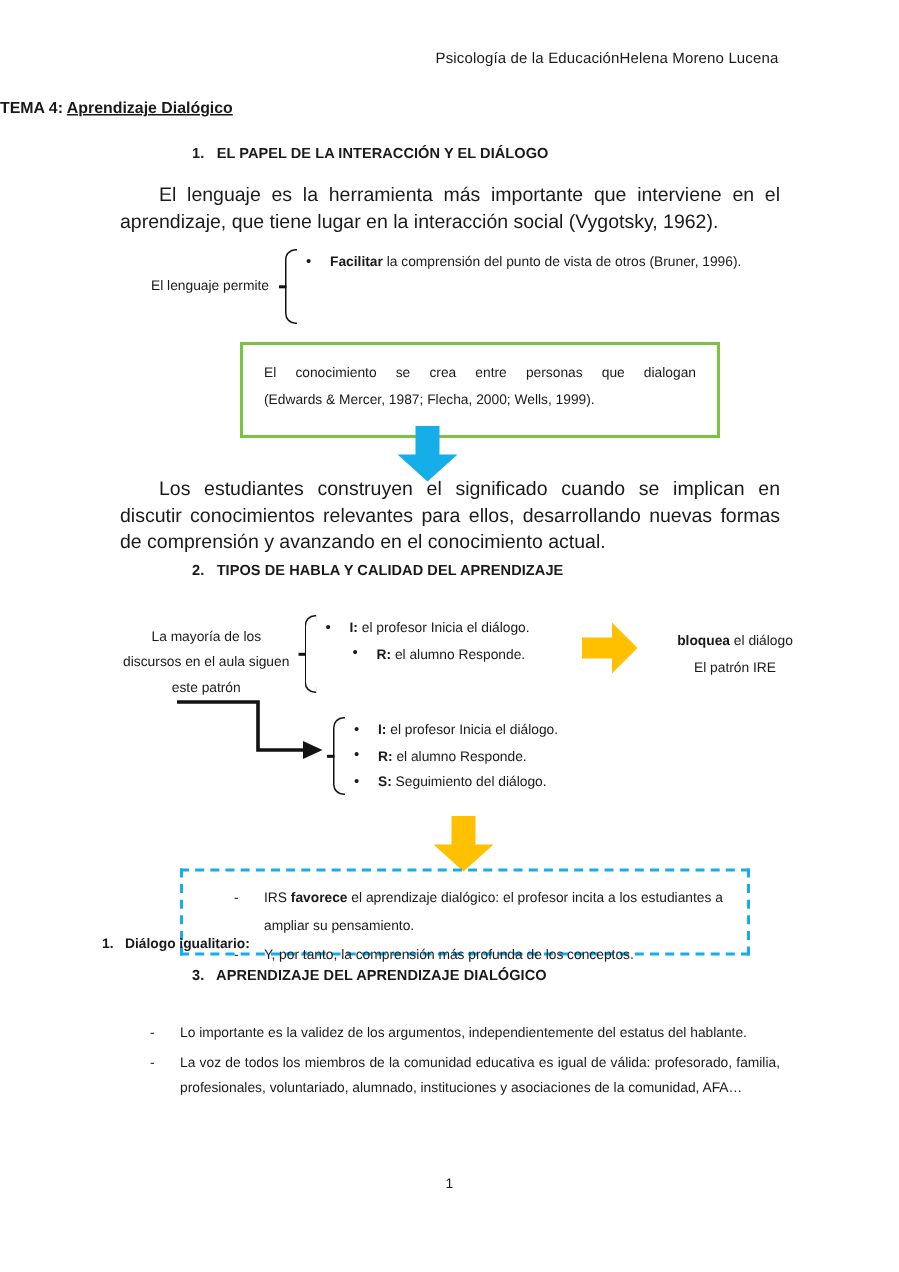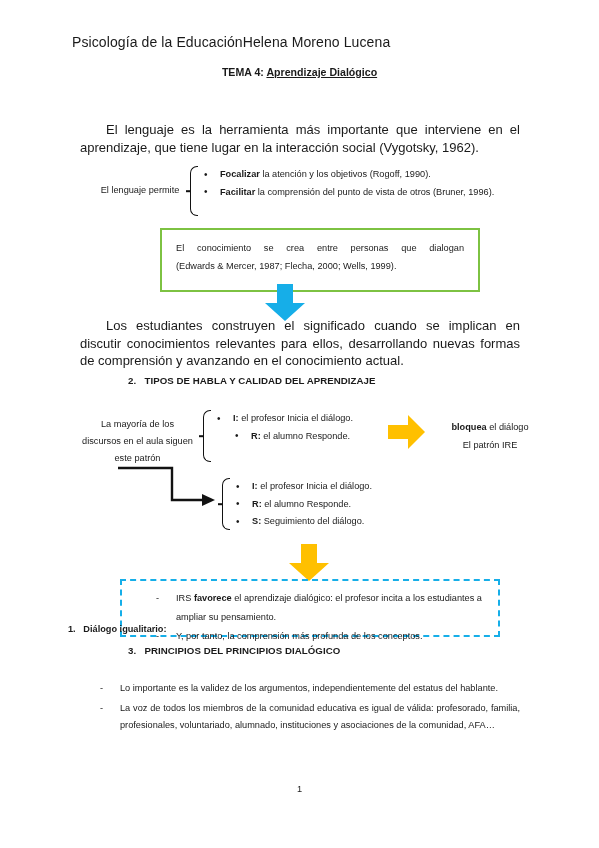--- a/index.html
+++ b/index.html
@@ -17,30 +17,30 @@
     height: 848px;
     background: #ffffff;
     overflow: hidden;
   }
   .hdr {
     position: absolute;
     top: 34px;
     left: 72px;
     right: 80px;
     display: flex;
-    justify-content: flex-start;
-    font-size: 14px;
+    justify-content: flex-end;
+    font-size: 10px;
     letter-spacing: .1px;
   }
   .doc-title {
     position: absolute;
     top: 66px;
     left: 0;
     width: 599px;
-    text-align: center;
+    text-align: left;
     font-size: 10.6px;
     font-weight: bold;
   }
   .doc-title .u { text-decoration: underline; font-weight: bold; }
   .sec-head {
     position: absolute;
     font-size: 9.7px;
     font-weight: bold;
     letter-spacing: .05px;
   }
@@ -172,28 +172,31 @@
   <div class="hdr">
     <span>Psicología de la Educación</span>
     <span>Helena Moreno Lucena</span>
   </div>
 
   <div class="doc-title">
     <span>TEMA 4:</span>
     <span class="u">Aprendizaje Dialógico</span>
   </div>
 
+  <div class="sec-head" style="top:97px; left:128px;">
+    <span>1.</span>&nbsp;&nbsp;
+    <span>EL PAPEL DE LA INTERACCIÓN Y EL DIÁLOGO</span>
+  </div>
 
   <div class="para" style="top:121px; left:80px; width:440px;"><span class="ind"></span><span>El lenguaje es la herramienta más importante que interviene en el aprendizaje, que tiene lugar en la interacción social (Vygotsky, 1962).</span></div>
 
   <div class="brace-label" style="top:182px; left:85px; width:110px;">El lenguaje permite</div>
   <div class="curly" style="top:166px; left:190px; height:48px;"></div>
 
   <ul class="bul" style="position:absolute; top:166px; left:200px;">
-    <li><b>Focalizar</b><span> la atención y los objetivos (Rogoff, 1990).</span></li>
     <li><b>Facilitar</b><span> la comprensión del punto de vista de otros (Bruner, 1996).</span></li>
   </ul>
 
   <div class="green-box" style="top:228px; left:160px; width:320px; height:64px;">
     <div style="text-align:justify; text-align-last:justify;">El conocimiento se crea entre personas que dialogan</div>
     <div>(Edwards &amp; Mercer, 1987; Flecha, 2000; Wells, 1999).</div>
   </div>
 
   <svg class="arrow-shape" style="top:284px; left:264px;" width="42" height="38" viewBox="0 0 42 38">
     <polygon points="13,0 29,0 29,19 41,19 21,37 1,19 13,19" fill="#16AEE8"></polygon>
@@ -245,21 +248,21 @@
 
   <div class="dash-box" style="top:579px; left:120px; width:380px; height:58px;">
     <ul>
       <li><span>IRS </span><b>favorece</b><span> el aprendizaje dialógico: el profesor incita a los estudiantes a ampliar su pensamiento.</span></li>
       <li><span>Y, por tanto, la comprensión más profunda de los conceptos.</span></li>
     </ul>
   </div>
 
   <div class="sec-head" style="top:645px; left:128px;">
     <span>3.</span>&nbsp;&nbsp;
-    <span>PRINCIPIOS DEL PRINCIPIOS DIALÓGICO</span>
+    <span>APRENDIZAJE DEL APRENDIZAJE DIALÓGICO</span>
   </div>
 
   <div class="num-item" style="top:624px; left:68px;">
     <span>1.</span>&nbsp;&nbsp;
     <span>Diálogo igualitario:</span>
   </div>
 
   <div class="dash-list" style="top:680px; left:94px; width:426px;">
     <div class="row">Lo importante es la validez de los argumentos, independientemente del estatus del hablante.</div>
     <div class="row" style="margin-top:2px;">La voz de todos los miembros de la comunidad educativa es igual de válida: profesorado, familia, profesionales, voluntariado, alumnado, instituciones y asociaciones de la comunidad, AFA…</div>

